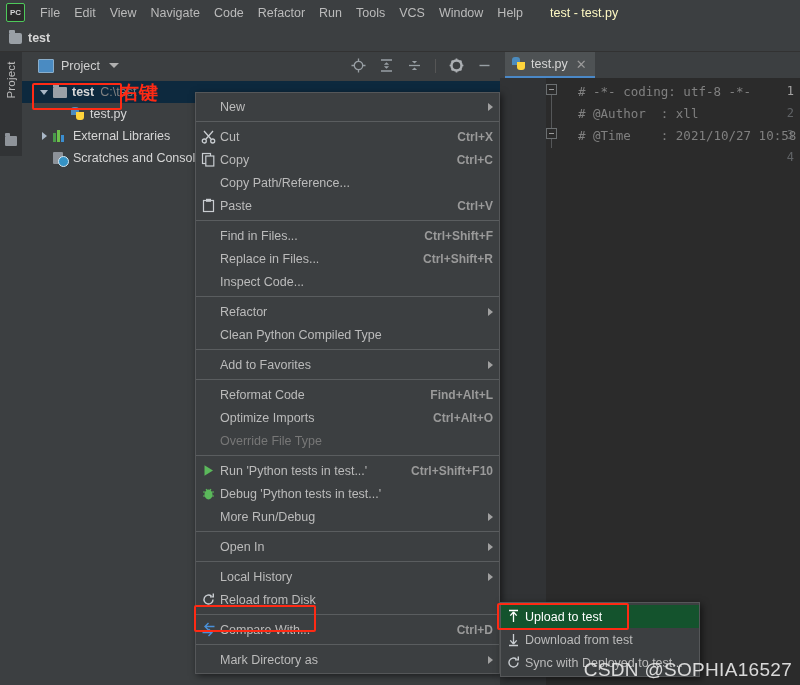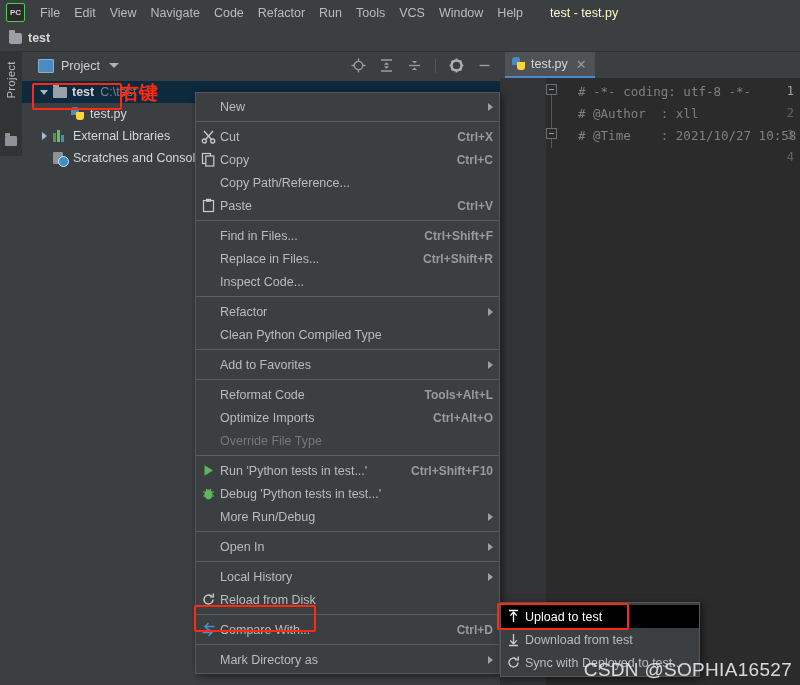--- a/index.html
+++ b/index.html
@@ -186,21 +186,21 @@
   .ctxmenu{
     position:absolute;left:195px;top:92px;width:305px;
     background:#3c3f41;border:1px solid #555759;box-sizing:border-box;
     box-shadow:2px 2px 7px rgba(0,0,0,.55);
     padding:2px 0;
   }
   .mi{
     position:relative;height:23px;display:flex;align-items:center;
     padding:0 6px 0 0;font-size:12.5px;color:#bbbbbb;box-sizing:border-box;
   }
-  .mi.sel{background:#000000;color:#ffffff;}
+  .mi.sel{background:#14532d;color:#ffffff;}
   .mi.disabled{color:#777777;}
   .mi-ico{width:24px;height:23px;position:relative;flex:none;}
   .mi-label{flex:1;color:inherit;}
   .mi-short{color:#9a9a9a;font-size:12px;margin-left:12px;font-weight:bold;}
   .mi-arrow{
     margin-left:10px;width:0;height:0;flex:none;
     border-top:4px solid transparent;border-bottom:4px solid transparent;border-left:5px solid #a0a0a0;
   }
   .sep{height:1px;background:#5a5d5f;margin:3px 0;}
 
@@ -451,21 +451,21 @@
     <div class="mi">
       <span class="mi-ico"></span>
       <span class="mi-label">Add to Favorites</span>
       <span class="mi-arrow"></span>
     </div>
     <div class="sep"></div>
 
     <div class="mi">
       <span class="mi-ico"></span>
       <span class="mi-label">Reformat Code</span>
-      <span class="mi-short">Tools+Alt+L</span>
+      <span class="mi-short">Find+Alt+L</span>
     </div>
 
     <div class="mi">
       <span class="mi-ico"></span>
       <span class="mi-label">Optimize Imports</span>
       <span class="mi-short">Ctrl+Alt+O</span>
     </div>
 
     <div class="mi disabled">
       <span class="mi-ico"></span>

